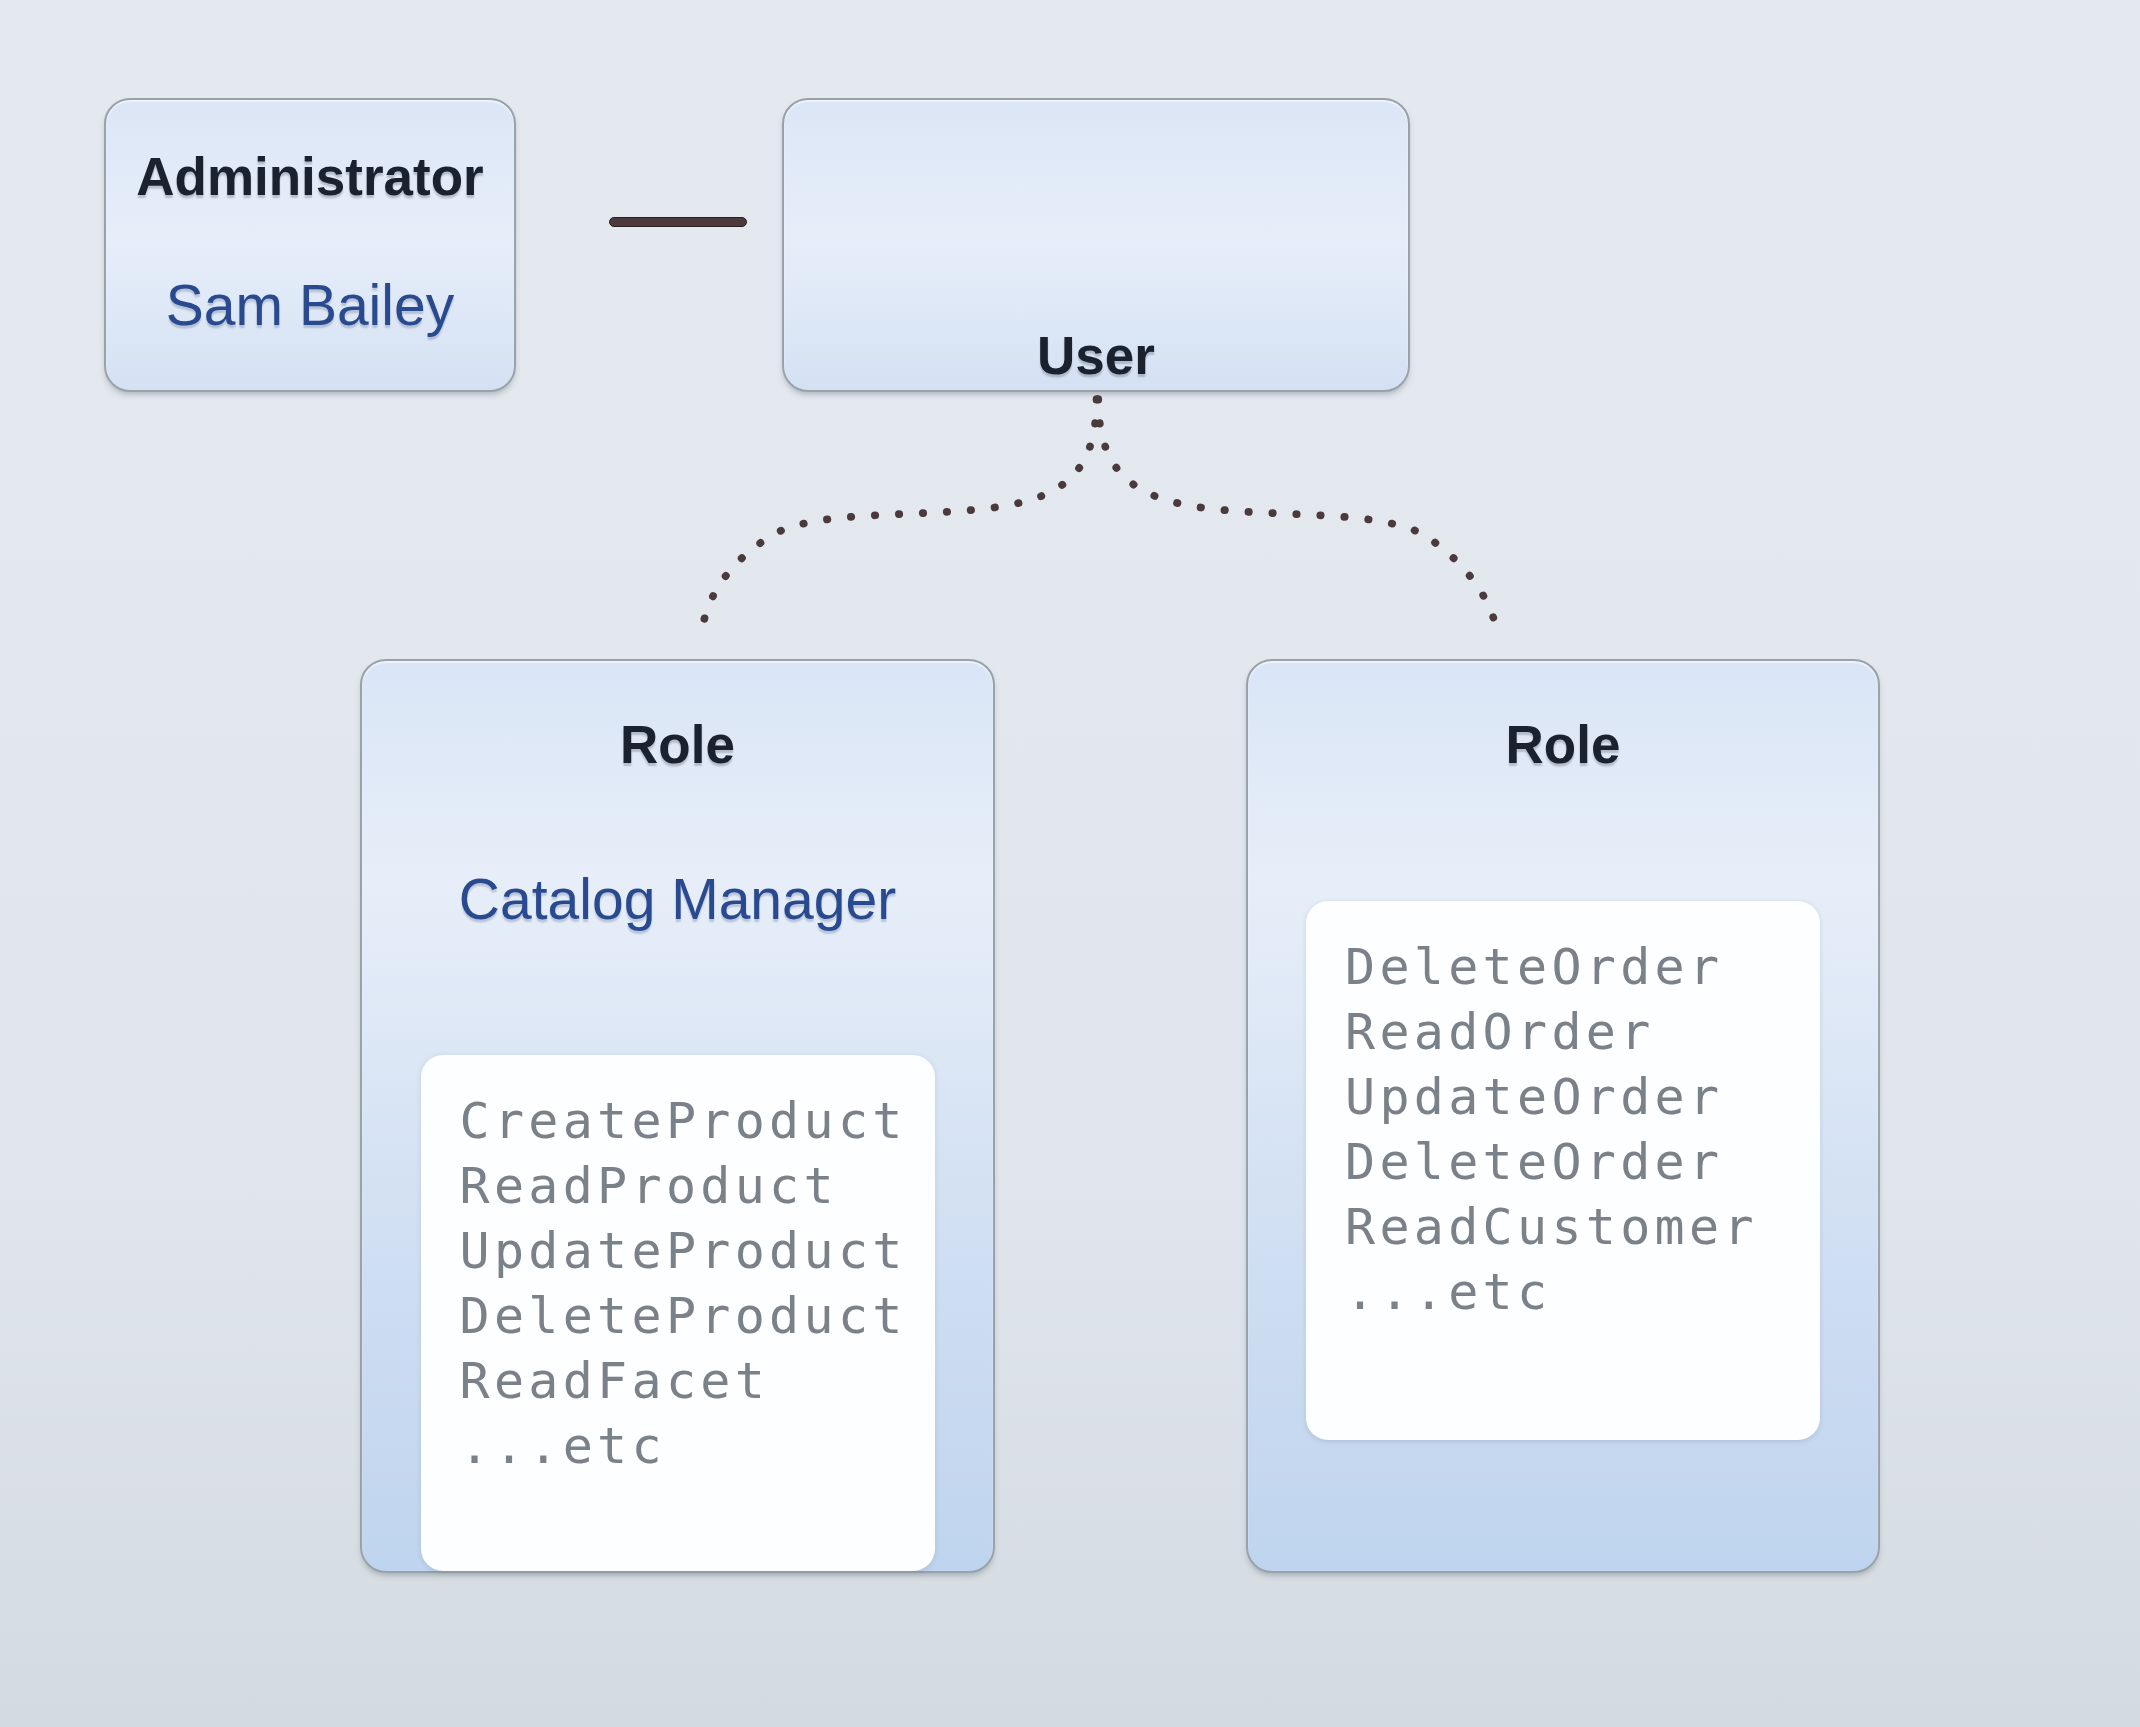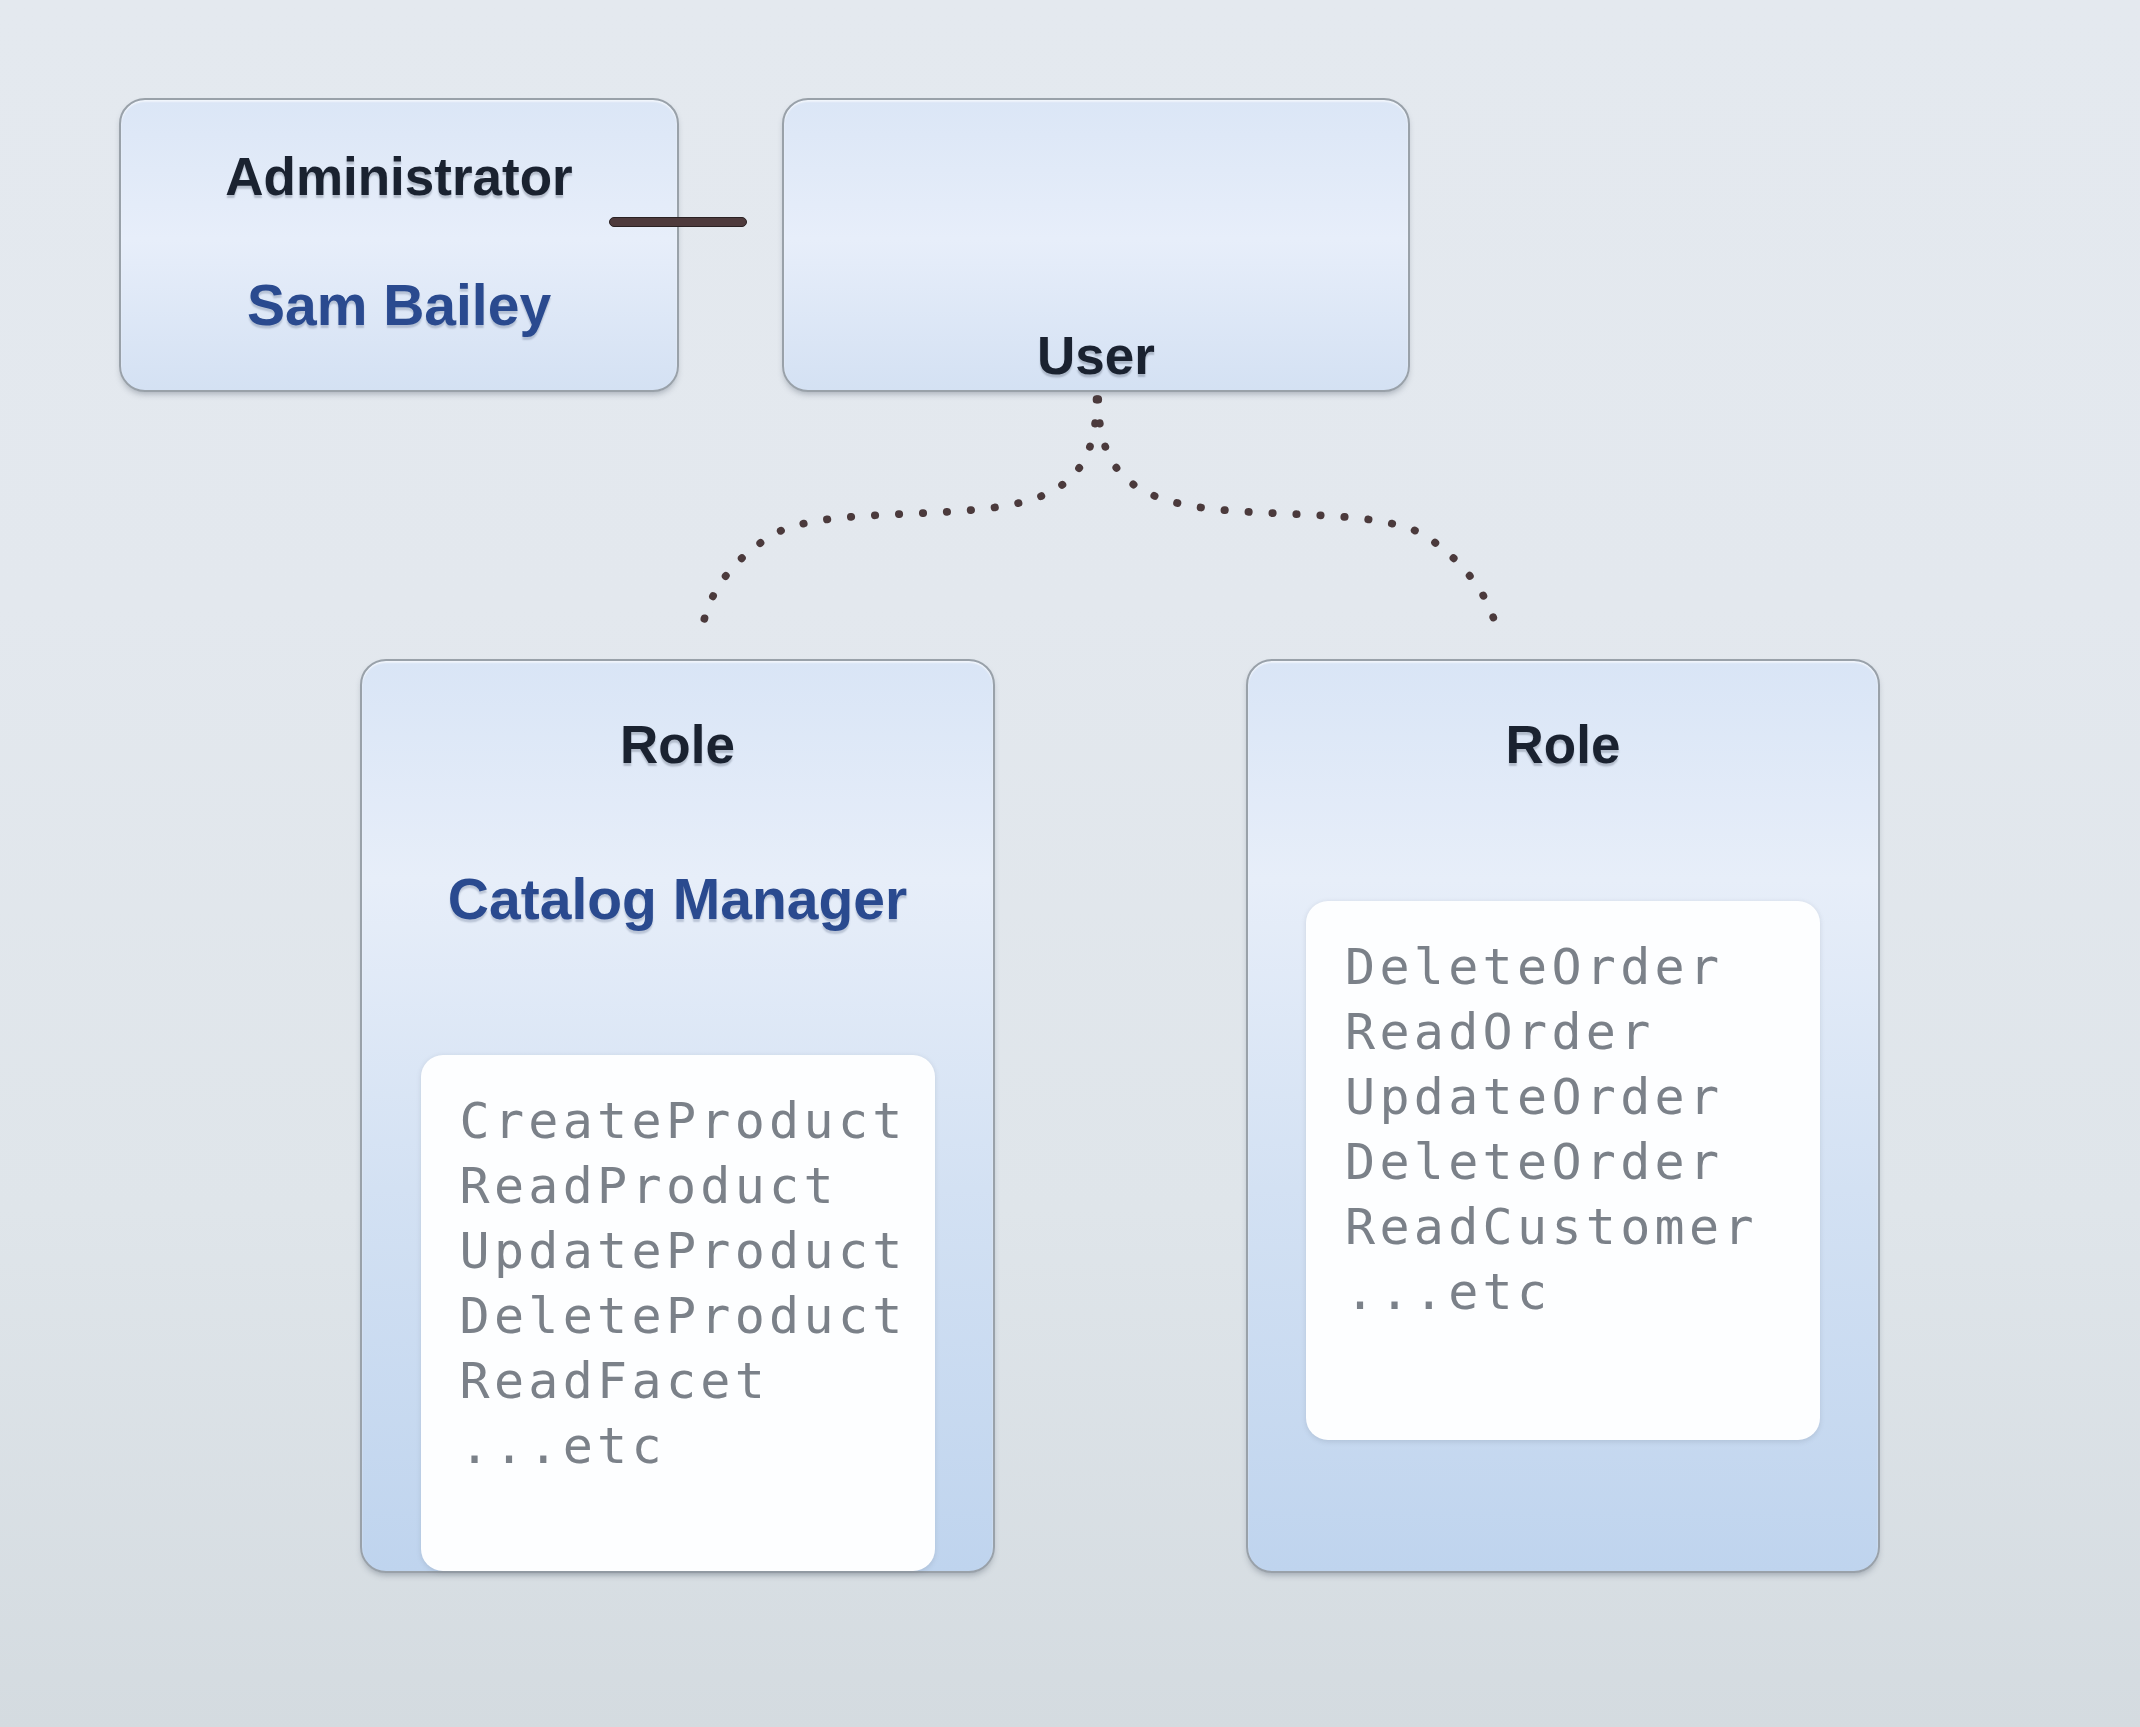--- a/index.html
+++ b/index.html
@@ -35,26 +35,26 @@
   .card-title {
     font-size: 53px;
     line-height: 68px;
     font-weight: 700;
     color: #1a2230;
     text-shadow: 0 2.6px 1.7px rgba(25, 34, 50, 0.22);
   }
   .card-accent {
     font-size: 57px;
     line-height: 68px;
-    font-weight: 700;
+    font-weight: 400;
     color: #2a4a8f;
     text-shadow: 0 2.6px 1.7px rgba(22, 38, 80, 0.20);
   }
 
-  #admin-card { left: 119px; top: 98px; width: 560px; height: 294px; }
+  #admin-card { left: 104px; top: 98px; width: 412px; height: 294px; }
   #user-card  { left: 782px; top: 98px; width: 628px; height: 294px; justify-content: flex-end; }
 
   
   .connector {
     position: absolute;
     left: 609px; top: 217px;
     width: 138px; height: 10.3px;
     box-sizing: border-box;
     background: #4e3a3c;
     border: 1.7px solid #2a2123;

